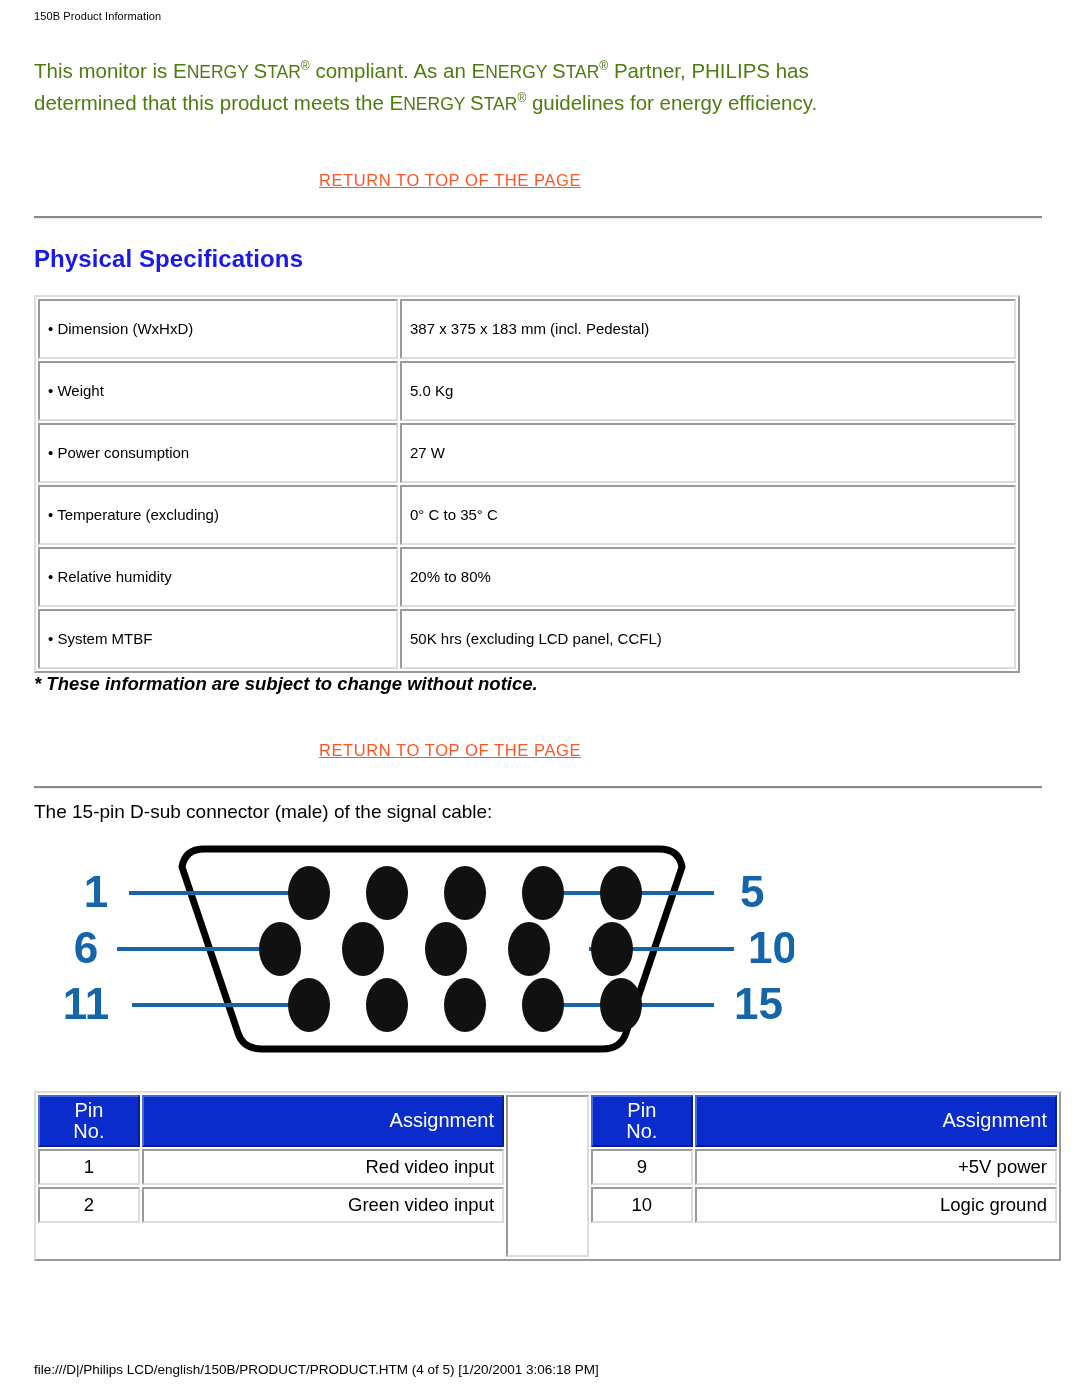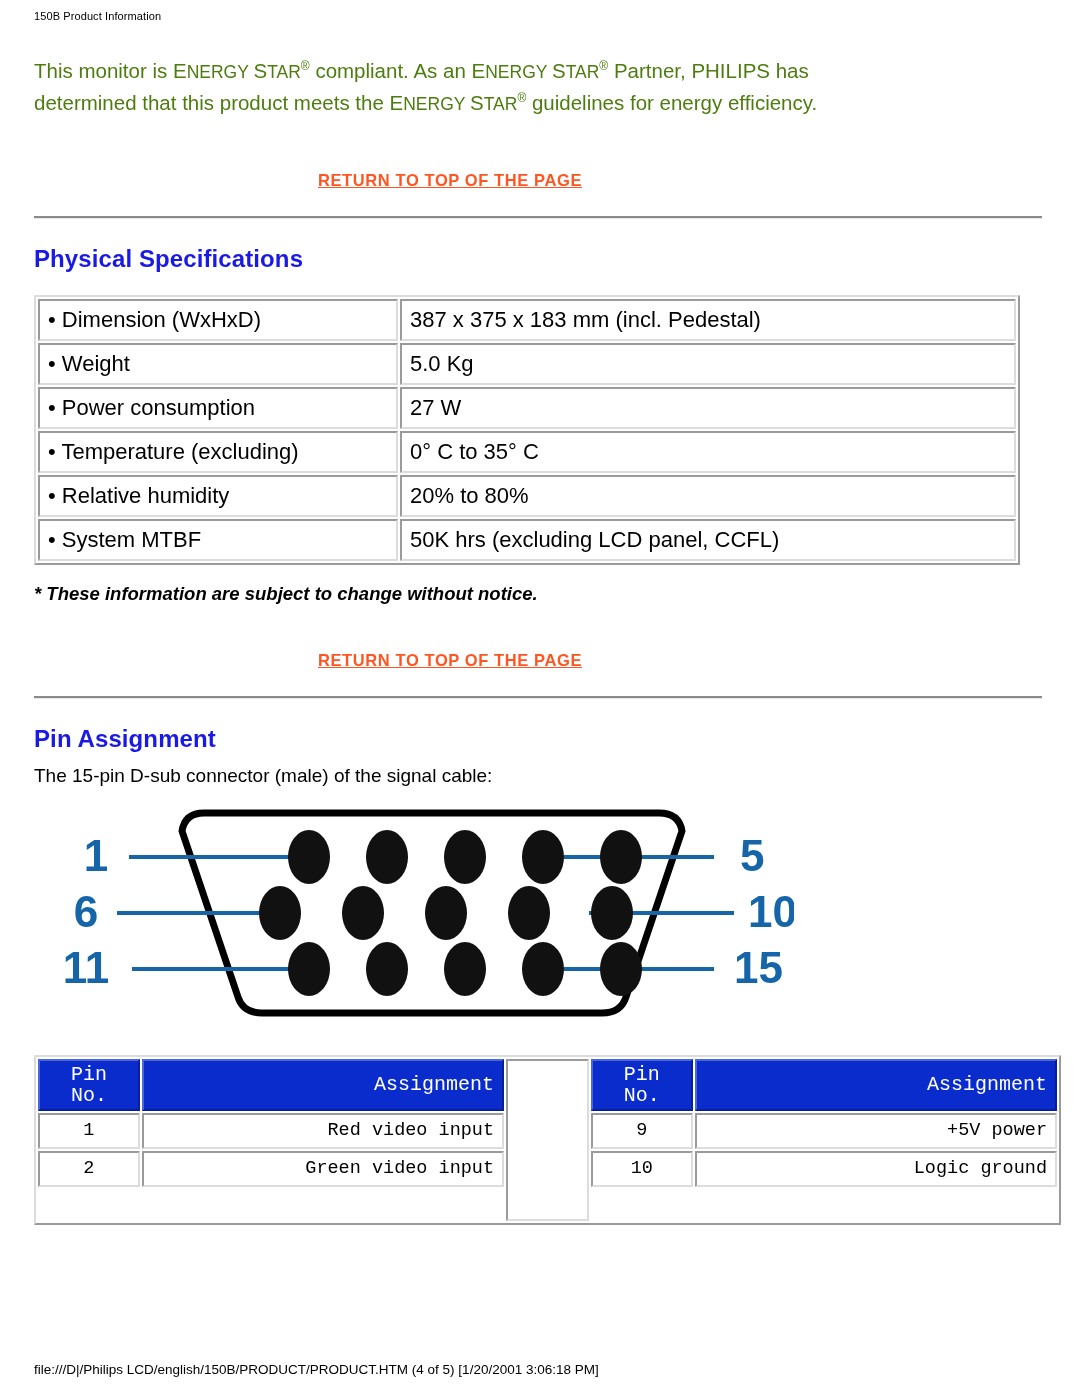--- a/index.html
+++ b/index.html
@@ -51,21 +51,21 @@
     line-height: 0;
   }
 
   .return-wrap {
     margin-top: 52px;
     text-align: center;
     padding-right: 180px;
   }
   .return-link {
     font-size: 16.5px;
-    font-weight: bold;
+    font-weight: normal;
     color: #ff5522;
     text-decoration: underline;
     letter-spacing: 0.6px;
     cursor: pointer;
   }
 
   hr.sep {
     border: 0;
     border-top: 2px solid #8a8a8a;
     border-bottom: 1px solid #e8e8e8;
@@ -88,33 +88,32 @@
     border-spacing: 2px;
     margin-top: 22px;
     width: 986px;
     background: #ffffff;
     border: 2px solid;
     border-color: #dcdcdc #9a9a9a #9a9a9a #dcdcdc;
   }
   table.spec-table td {
     border: 2px solid;
     border-color: #9a9a9a #dcdcdc #dcdcdc #9a9a9a;
-    font-size: 22px;
-    padding: 6px 8px;
+    font-size: 15px;
+    padding: 16px 8px;
     height: 24px;
     vertical-align: middle;
   }
   td.spec-label { width: 340px; }
   td.spec-value { }
 
   .note {
     font-size: 18.5px;
     font-style: italic;
     font-weight: bold;
-    margin-top: 18px;
   }
 
   .return-wrap2 {
     margin-top: 46px;
     text-align: center;
     padding-right: 180px;
   }
 
   .desc-line {
     font-size: 19px;
@@ -132,21 +131,20 @@
   
   table.pin-table {
     border-collapse: separate;
     border-spacing: 2px;
     margin-top: 24px;
     width: 1027px;
     border: 2px solid;
     border-color: #dcdcdc #9a9a9a #9a9a9a #dcdcdc;
     background: #ffffff;
     table-layout: fixed;
-    font-family: Liberation Mono, monospace;
   }
   table.pin-table td {
     border: 2px solid;
     border-color: #9a9a9a #dcdcdc #dcdcdc #9a9a9a;
     font-size: 18.5px;
     padding: 3px 8px;
     vertical-align: middle;
     height: 26px;
     background: #ffffff;
   }
@@ -236,21 +234,20 @@
   </table>
 
   <div class="note">* These information are subject to change without notice.</div>
 
   <div class="return-wrap2">
     <a class="return-link">RETURN TO TOP OF THE PAGE</a>
   </div>
 
   <hr class="sep">
 
-  <h2 class="section-title">Pin Assignment</h2>
 
   <div class="desc-line">The 15-pin D-sub connector (male) of the signal cable:</div>
 
   <div class="connector-wrap">
     <svg width="760" height="230" viewBox="0 0 760 230">
 
       <path d="M 170 12 L 625 12 Q 645 12 648 30 L 592 196 Q 587 212 568 212 L 228 212 Q 209 212 204 196 L 148 30 Q 151 12 170 12 Z" fill="#ffffff" stroke="#000000" stroke-width="7" stroke-linejoin="round"></path>
 
       <line x1="95" y1="56" x2="262" y2="56" stroke="#1565a8" stroke-width="4"></line>
       <line x1="83" y1="112" x2="235" y2="112" stroke="#1565a8" stroke-width="4"></line>

